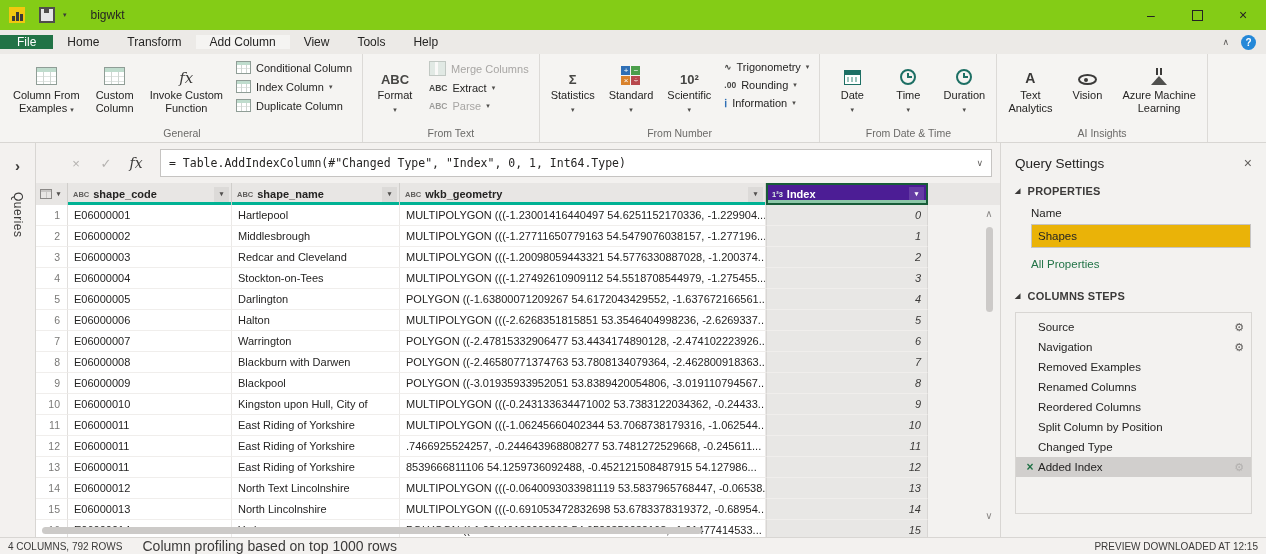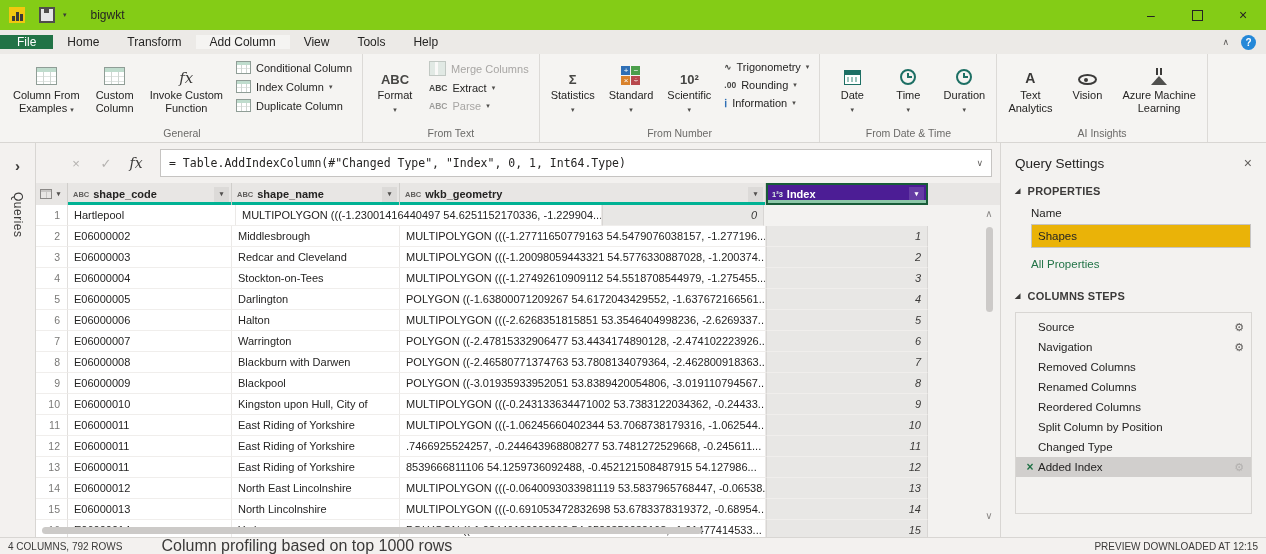--- a/index.html
+++ b/index.html
@@ -131,21 +131,21 @@
   .steps{margin:6px 14px 0;border:1px solid #d8d6d3;height:202px;padding-top:4px;box-sizing:border-box;overflow:hidden;}
   .step{display:flex;align-items:center;height:20px;padding:0 5px 0 6px;font-size:11.5px;color:#252423;}
   .step-x{width:16px;text-align:center;font-weight:bold;color:#1f7145;font-size:12px;flex:0 0 auto;}
   .step-label{flex:1;overflow:hidden;white-space:nowrap;}
   .step-gear{font-size:11px;color:#605e5c;padding-right:2px;}
   .step-gear.dim{color:#b3b1af;}
   .step.selected{background:#d1cfcd;}
 
   
   .statusbar{height:17px;border-top:1px solid #d8d6d3;background:#f3f1ef;display:flex;align-items:center;font-size:10px;color:#3b3a39;padding:0 8px;box-sizing:border-box;}
-  .st-prof{margin-left:39px;font-size:16px;}
+  .st-prof{margin-left:20px;font-size:14px;}
   .st-right{margin-left:auto;}
 </style>
 </head>
 <body>
 
 <div class="app">
 
   <div class="titlebar">
     <span class="appicon">
         <i></i>
@@ -392,20 +392,21 @@
               <span class="typeicon">1²3</span>
               <span class="colname">Index</span>
               <span class="filter">▾</span>
               <span class="qbar"></span>
             </div>
             <div class="gh fill"></div>
           </div>
         <div class="grows" id="grows">
             <div class="gr">
               <div class="rn">1</div>
+              <div class="gc" style="width:164px">E06000001</div>
               <div class="gc" style="width:168px">Hartlepool</div>
               <div class="gc" style="width:366px">MULTIPOLYGON (((-1.23001416440497 54.6251152170336, -1.229904...</div>
               <div class="gc idx" style="width:162px">0</div>
               <div class="gc fill"></div>
             </div>
             <div class="gr">
               <div class="rn">2</div>
               <div class="gc" style="width:164px">E06000002</div>
               <div class="gc" style="width:168px">Middlesbrough</div>
               <div class="gc" style="width:366px">MULTIPOLYGON (((-1.27711650779163 54.5479076038157, -1.277196...</div>
@@ -496,21 +497,21 @@
               <div class="rn">13</div>
               <div class="gc" style="width:164px">E06000011</div>
               <div class="gc" style="width:168px">East Riding of Yorkshire</div>
               <div class="gc" style="width:366px">8539666811106 54.1259736092488, -0.452121508487915 54.127986...</div>
               <div class="gc idx" style="width:162px">12</div>
               <div class="gc fill"></div>
             </div>
             <div class="gr">
               <div class="rn">14</div>
               <div class="gc" style="width:164px">E06000012</div>
-              <div class="gc" style="width:168px">North East Lincolnshire</div>
+              <div class="gc" style="width:168px">North Text Lincolnshire</div>
               <div class="gc" style="width:366px">MULTIPOLYGON (((-0.0640093033981119 53.5837965768447, -0.06538...</div>
               <div class="gc idx" style="width:162px">13</div>
               <div class="gc fill"></div>
             </div>
             <div class="gr">
               <div class="rn">15</div>
               <div class="gc" style="width:164px">E06000013</div>
               <div class="gc" style="width:168px">North Lincolnshire</div>
               <div class="gc" style="width:366px">MULTIPOLYGON (((-0.691053472832698 53.6783378319372, -0.68954...</div>
               <div class="gc idx" style="width:162px">14</div>
@@ -558,21 +559,21 @@
             <span class="step-label">Source</span>
             <span class="step-gear">⚙</span>
           </div>
           <div class="step">
             <span class="step-x"></span>
             <span class="step-label">Navigation</span>
             <span class="step-gear">⚙</span>
           </div>
           <div class="step">
             <span class="step-x"></span>
-            <span class="step-label">Removed Columns</span>
+            <span class="step-label">Removed Examples</span>
           </div>
           <div class="step">
             <span class="step-x"></span>
             <span class="step-label">Renamed Columns</span>
           </div>
           <div class="step">
             <span class="step-x"></span>
             <span class="step-label">Reordered Columns</span>
           </div>
           <div class="step">

